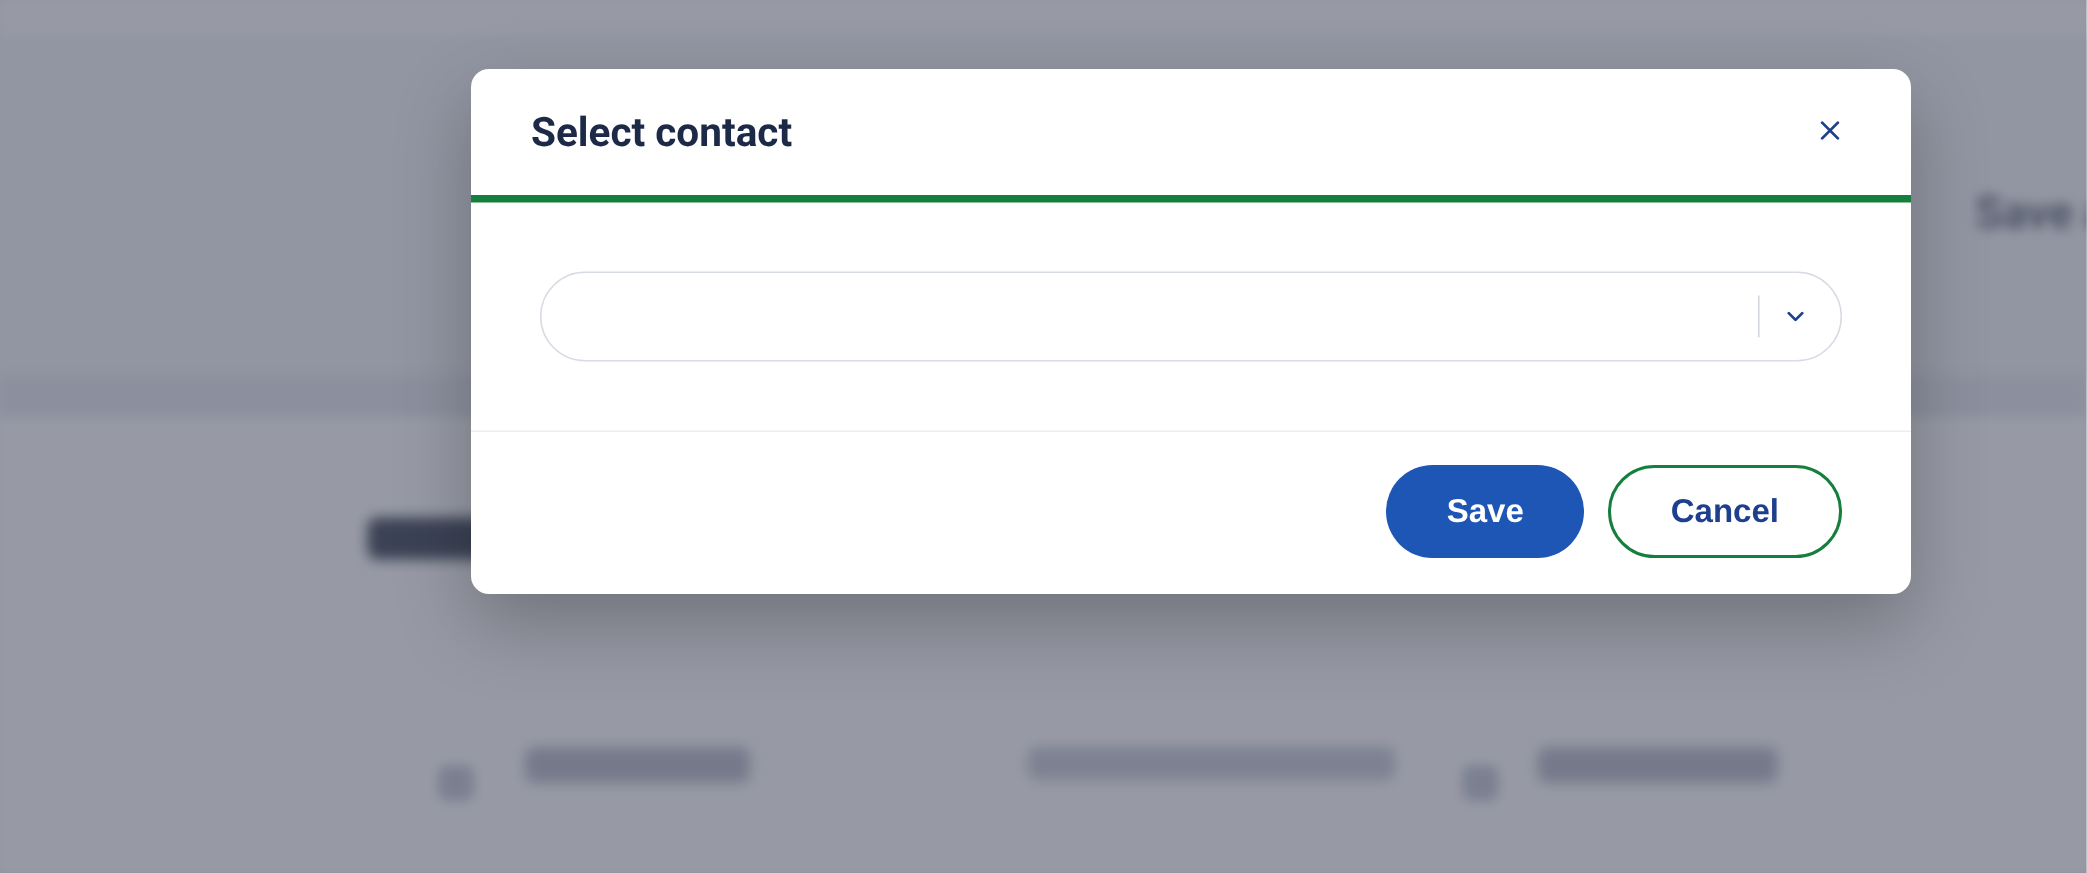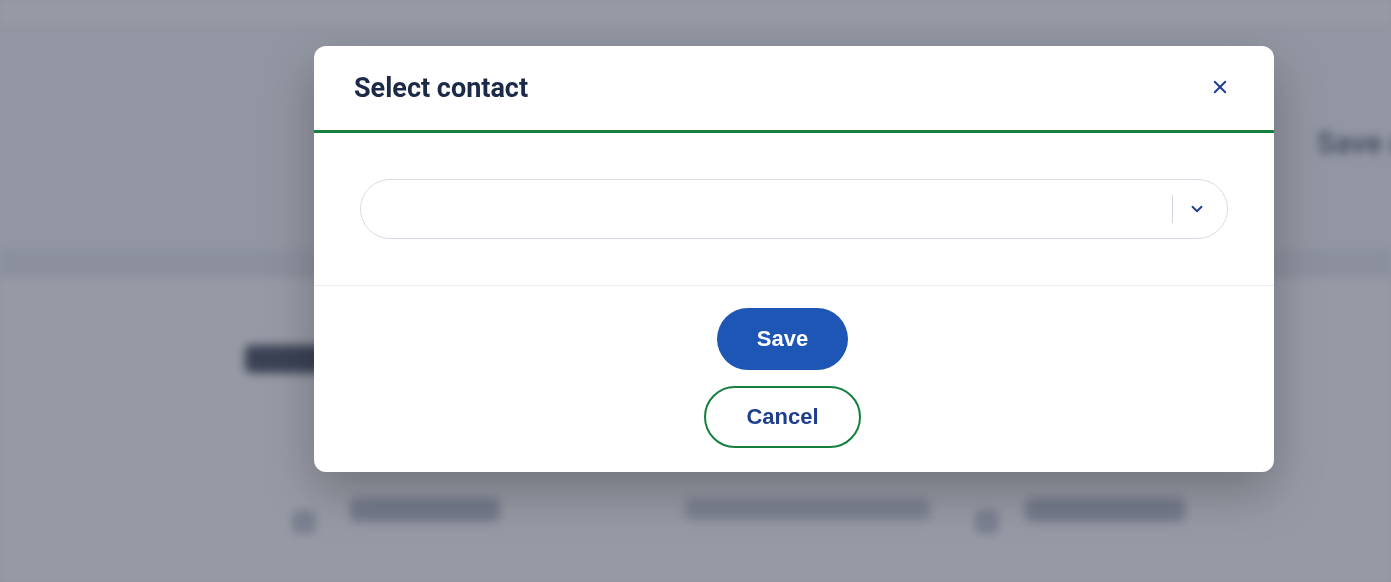--- a/index.html
+++ b/index.html
@@ -137,21 +137,21 @@
       border-radius: 12px;
       box-shadow: 0 20px 50px rgba(0,0,0,0.25);
       overflow: hidden;
     }
 
     .modal-header {
       display: flex;
       align-items: center;
       justify-content: space-between;
       padding: 26px 40px 26px 40px;
-      border-bottom: 3px solid #15803d;
+      border-bottom: 5px solid #15803d;
     }
 
     .modal-title {
       font-size: 27px;
       font-weight: 700;
       color: #1d2a47;
     }
 
     .close-btn {
       width: 28px;
@@ -217,21 +217,20 @@
       width: 18px;
       height: 18px;
     }
 
     .modal-footer {
       display: flex;
       align-items: center;
       justify-content: flex-end;
       gap: 16px;
       padding: 22px 46px 24px 23px;
-      flex-direction: column;
     }
 
     .btn {
       height: 62px;
       padding: 0 40px;
       border-radius: 32px;
       font-size: 22px;
       font-weight: 600;
       cursor: pointer;
       display: flex;

